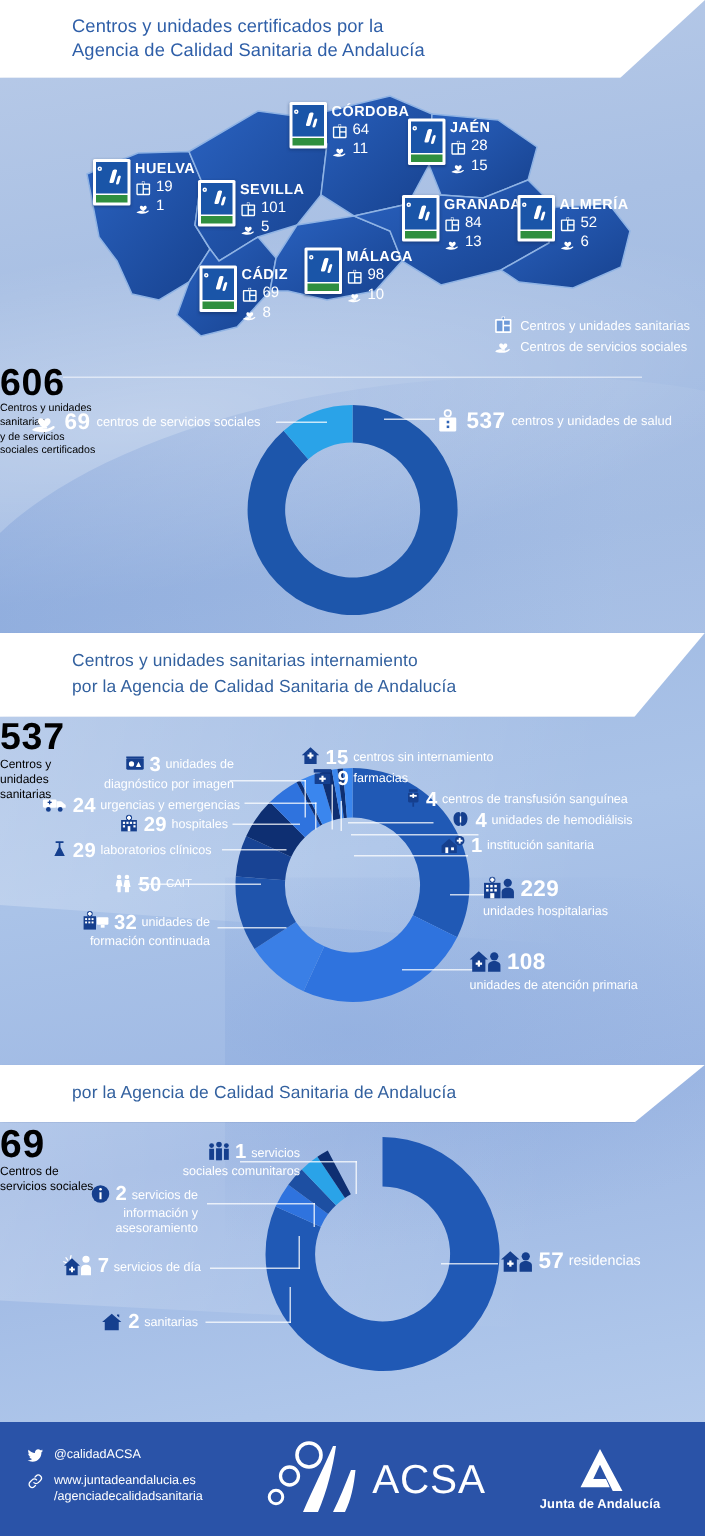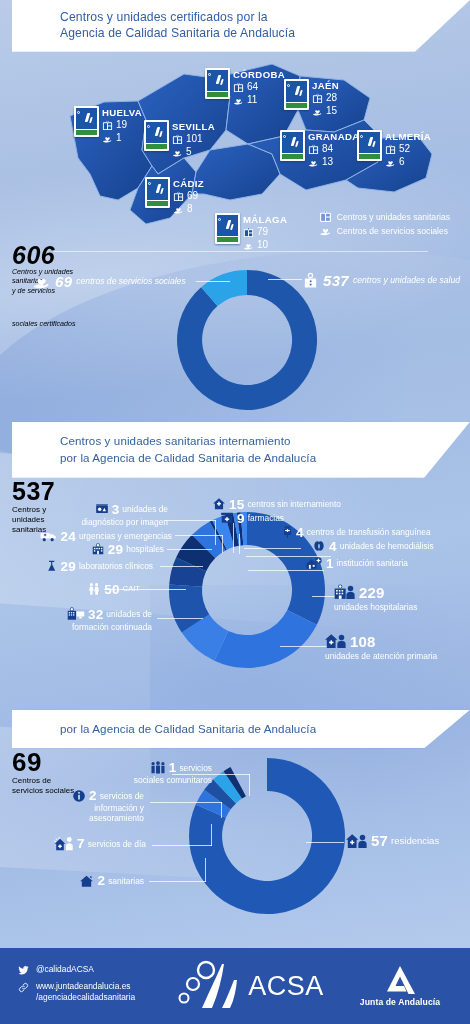--- a/index.html
+++ b/index.html
@@ -7,21 +7,20 @@
   html,body{ background:#2b3a55; }
   body{
     font-family:"Liberation Sans", sans-serif;
     -webkit-font-smoothing:antialiased;
   }
   #page{
     position:relative;
     width:470px; height:1024px;
     overflow:hidden;
     background:linear-gradient(170deg,#b9cbe8 0%,#a9c0e4 18%,#9fb9e2 38%,#aac3e8 55%,#9db7e3 72%,#aec6ea 88%,#bcd0ee 100%);
-    padding-left:12px;
   }
   
   .swoosh{ position:absolute; pointer-events:none; }
   .sw1{ left:-120px; top:130px; width:720px; height:260px;
         background:radial-gradient(ellipse at 30% 50%, rgba(255,255,255,.30) 0%, rgba(255,255,255,0) 62%);
         transform:rotate(-8deg); }
   .sw2{ left:-40px; top:255px; width:640px; height:200px;
         background:linear-gradient(100deg, rgba(120,155,215,.42) 0%, rgba(255,255,255,.05) 70%);
         border-radius:50% 50% 50% 50%/ 70% 60% 40% 30%;
         transform:rotate(-6deg); }
@@ -68,21 +67,21 @@
       background:#fff; transform:skewX(-16deg); border-radius:1px;}
   .seal .mark:after{ content:""; position:absolute; left:6.5px; top:5px; width:2.4px; height:5.5px;
       background:#fff; transform:skewX(-16deg); border-radius:1px;}
   .seal .dot{ position:absolute; left:3px; top:5px; width:3px; height:3px; border:.8px solid #fff; border-radius:50%; }
   .seal .cap{ position:absolute; left:2px; right:2px; bottom:8.5px; height:4px;
       font-size:1.9px; color:#fff; text-align:center; line-height:2px; letter-spacing:-.2px; opacity:.9;}
   .prov .txt{ padding-top:1px; }
   .prov .nm{ font-size:9.6px; font-weight:bold; letter-spacing:.35px; line-height:11px; }
   .prov .rw{ display:flex; align-items:flex-end; gap:3px; font-size:10px; line-height:12px; margin-top:1px; }
   .prov .rw .ic{ width:11px; height:11px; flex:0 0 auto; }
-  .legend{ position:absolute; right:20px; bottom:4px; color:#fff; }
+  .legend{ position:absolute; right:10px; bottom:4px; color:#fff; }
   .legend .lrow{ display:flex; align-items:center; gap:5px; font-size:8.6px; line-height:14px; }
   .legend .ic{ width:13px; height:13px; flex:0 0 auto; }
   .divider{ position:absolute; left:42px; right:42px; bottom:-10px; height:1px;
             background:rgba(255,255,255,.55); }
 
   
   .donut-sec{ position:relative; }
   .hole .big{ font-weight:bold; letter-spacing:.5px; }
   .hole .sub{ line-height:9.5px; }
 
@@ -342,41 +341,41 @@
         <div class="rw">
           <svg class="ic" viewBox="0 0 24 24">
               <path d="M12 11c-1.4-2.6-5-2.4-5 .6 0 2 2.6 3.8 5 5.4 2.4-1.6 5-3.4 5-5.4 0-3-3.6-3.2-5-.6z" fill="#fff"></path>
               <path d="M2 19c2-2 5-2.6 7.5-2.6h4c1 0 1 1.4 0 1.4h-3.2c2.8.6 5.4.2 8-1.6 1.4-1 2.6.4 1.4 1.4-3 2.6-7 3.6-11 3-2-.2-4-.2-6.7-1.6z" fill="#fff"></path>
             </svg>
           <span>6</span>
         </div>
       </div>
     </div>
 
-    <div class="prov" style="left:203px; top:113px;margin-top:48px;">
+    <div class="prov" style="left:203px; top:113px;">
       <div class="seal">
           <div class="sq"></div>
           <div class="dot"></div>
           <div class="mark"></div>
           <div class="cap"></div>
           <div class="grn"></div>
         </div>
       <div class="txt">
         <div class="nm">MÁLAGA</div>
         <div class="rw">
           <svg class="ic" viewBox="0 0 24 24">
               <rect x="2" y="5" width="20" height="17" rx="1.5" fill="#fff"></rect>
               <rect x="4" y="7" width="7" height="13" fill="#1a55a8"></rect>
               <rect x="13" y="7" width="7" height="5" fill="#1a55a8"></rect>
               <rect x="13" y="14" width="7" height="6" fill="#1a55a8"></rect>
               <rect x="10" y="2" width="4" height="4" fill="#fff"></rect>
               <rect x="11.2" y="2.6" width="1.6" height="2.8" fill="#1a55a8"></rect>
               <rect x="10.3" y="3.5" width="3.4" height="1" fill="#1a55a8"></rect>
             </svg>
-          <span>79</span>
+          <span>98</span>
         </div>
         <div class="rw">
           <svg class="ic" viewBox="0 0 24 24">
               <path d="M12 11c-1.4-2.6-5-2.4-5 .6 0 2 2.6 3.8 5 5.4 2.4-1.6 5-3.4 5-5.4 0-3-3.6-3.2-5-.6z" fill="#fff"></path>
               <path d="M2 19c2-2 5-2.6 7.5-2.6h4c1 0 1 1.4 0 1.4h-3.2c2.8.6 5.4.2 8-1.6 1.4-1 2.6.4 1.4 1.4-3 2.6-7 3.6-11 3-2-.2-4-.2-6.7-1.6z" fill="#fff"></path>
             </svg>
           <span>10</span>
         </div>
       </div>
     </div>
@@ -430,34 +429,34 @@
         <svg class="ic" viewBox="0 0 24 24">
             <path d="M12 11c-1.4-2.6-5-2.4-5 .6 0 2 2.6 3.8 5 5.4 2.4-1.6 5-3.4 5-5.4 0-3-3.6-3.2-5-.6z" fill="#fff"></path>
             <path d="M2 19c2-2 5-2.6 7.5-2.6h4c1 0 1 1.4 0 1.4h-3.2c2.8.6 5.4.2 8-1.6 1.4-1 2.6.4 1.4 1.4-3 2.6-7 3.6-11 3-2-.2-4-.2-6.7-1.6z" fill="#fff"></path>
           </svg>
         <span>Centros de servicios sociales</span>
       </div>
     </div>
     <div class="divider"></div>
   </div>
 
-  <div class="donut-sec" style="height:180px;font-style:italic;">
+  <div class="donut-sec" style="height:180px;">
     <svg width="470" height="180" viewBox="0 0 470 180" style="position:absolute;left:0;top:0;">
 
       <g transform="translate(235,98)">
         <path d="M0,-70 A70,70 0 1,1 -45.9,-52.8 L-29.5,-33.9 A45,45 0 1,0 0,-45 Z" fill="#1d56ab"></path>
         <path d="M-45.9,-52.8 A70,70 0 0,1 0,-70 L0,-45 A45,45 0 0,0 -29.5,-33.9 Z" fill="#2aa3e8"></path>
       </g>
     </svg>
     <div class="hole" style="left:189px; top:52px; width:92px; height:92px;">
       <div class="big" style="font-size:25px; line-height:26px;">606</div>
       <div class="sub" style="font-size:7.1px;">Centros y unidades</div>
       <div class="sub" style="font-size:7.1px;">sanitarias</div>
       <div class="sub" style="font-size:7.1px;">y de servicios</div>
-      <div class="sub" style="font-size:7.1px;margin-top:24px;">sociales certificados</div>
+      <div class="sub" style="font-size:7.1px;">sociales certificados</div>
     </div>
 
     <div class="leaderline" style="left:184px; top:39px; width:34px;"></div>
     <div class="leaderline" style="left:256px; top:37px; width:34px;"></div>
 
     <div class="cap-lbl" style="left:20px; top:30px;">
       <svg style="width:19px;height:19px;" viewBox="0 0 24 24">
           <path d="M12 10.6c-1.5-2.8-5.3-2.5-5.3.7 0 2.1 2.8 4 5.3 5.7 2.5-1.7 5.3-3.6 5.3-5.7 0-3.2-3.8-3.5-5.3-.7z" fill="#fff"></path>
           <path d="M1.5 18.6c2.2-2.1 5.3-2.8 8-2.8h4.2c1.1 0 1.1 1.5 0 1.5h-3.4c3 .6 5.7.2 8.5-1.7 1.5-1 2.8.4 1.5 1.5-3.2 2.8-7.4 3.8-11.7 3.2-2.1-.2-4.2-.2-7.1-1.7z" fill="#fff"></path>
         </svg>

